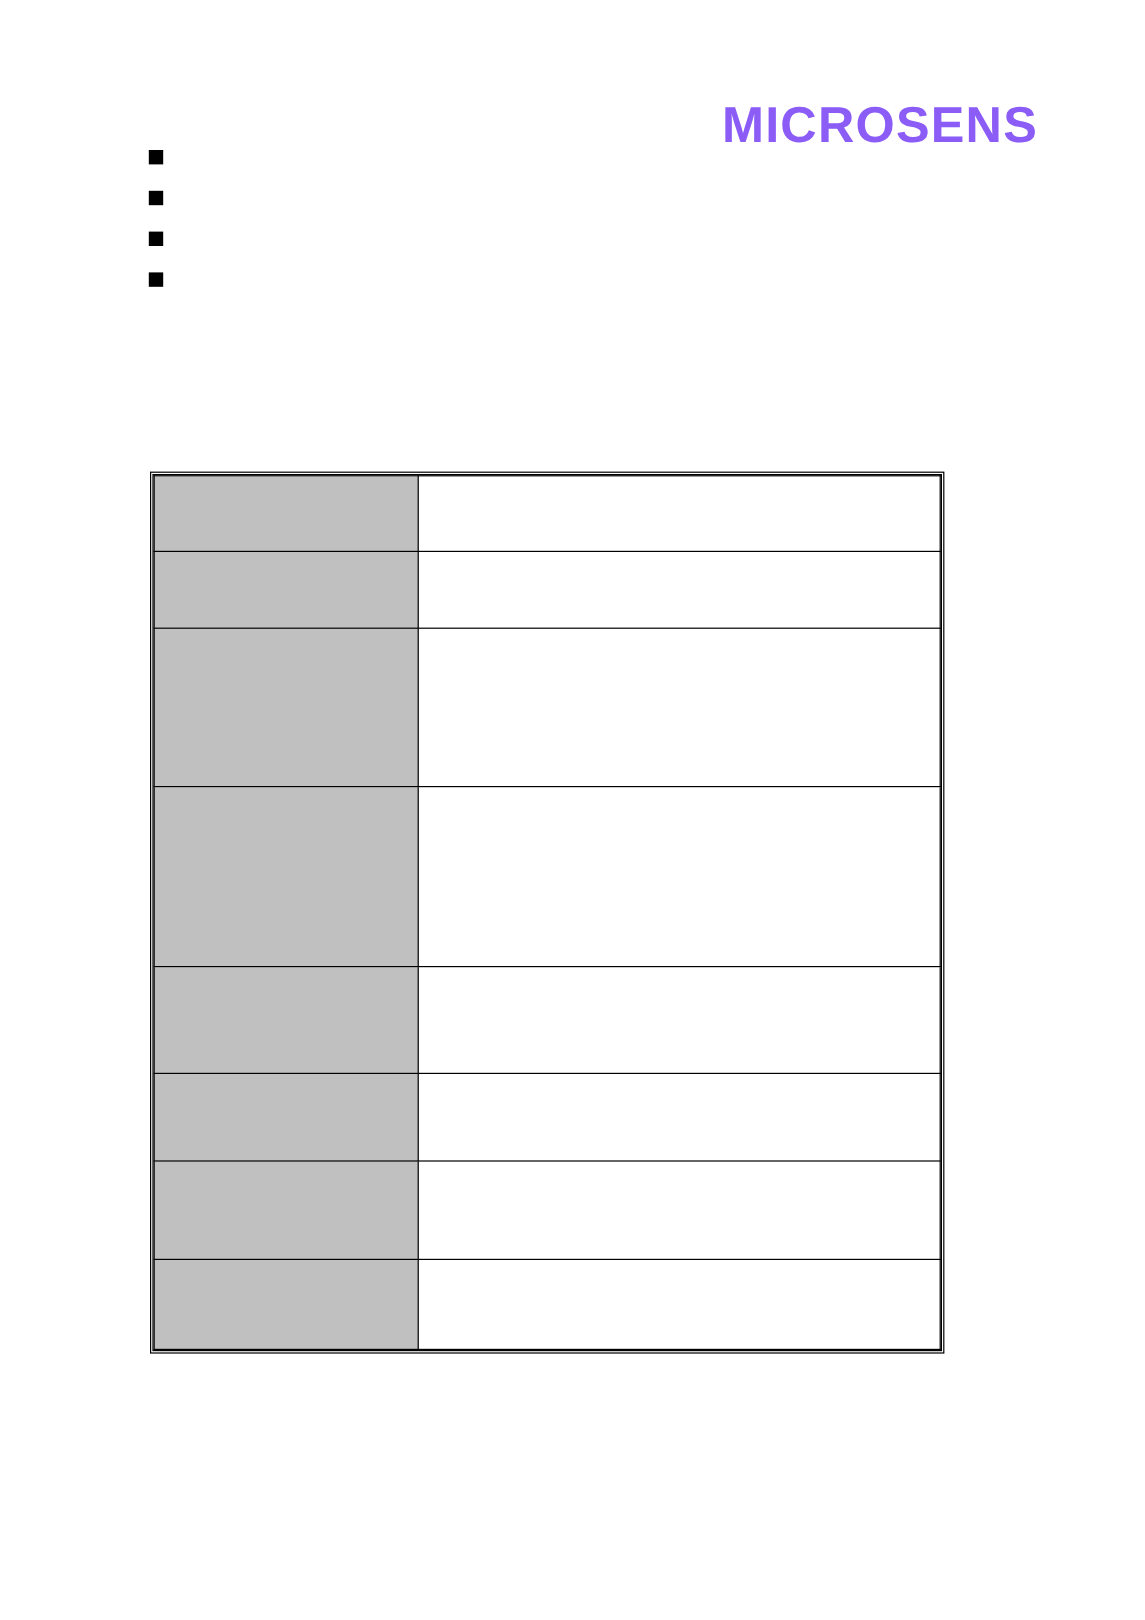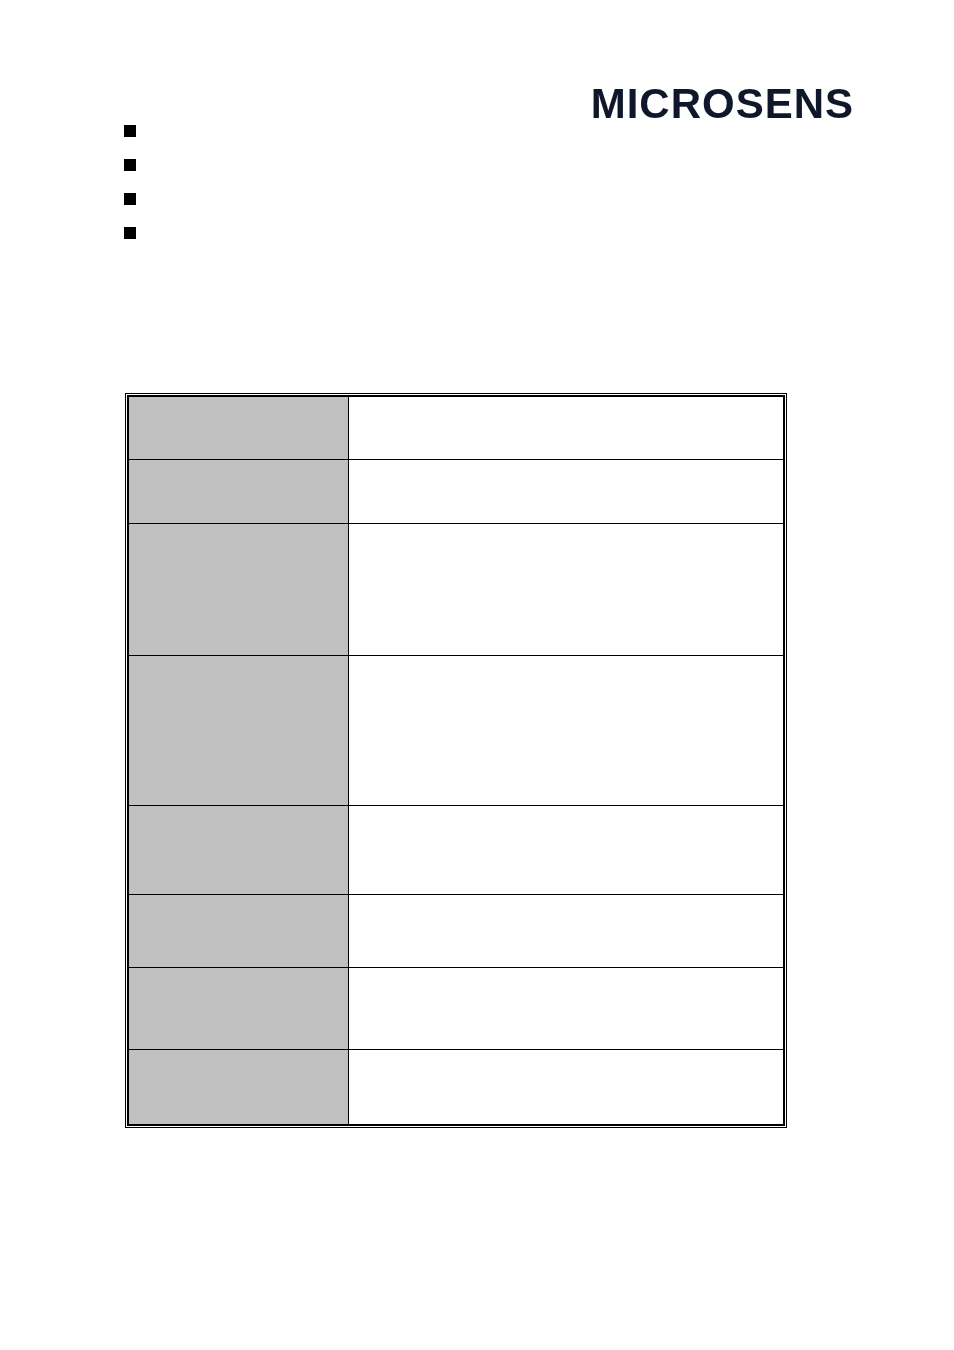--- a/index.html
+++ b/index.html
@@ -10,25 +10,25 @@
     body {
       width: 954px;
       height: 1350px;
       background: #ffffff;
       font-family: Arial, Helvetica, sans-serif;
       position: relative;
     }
     .logo {
       position: absolute;
       top: 80px;
-      right: 100px;
+      right: 89px;
       font-size: 42px;
       font-weight: 900;
       letter-spacing: 1px;
-      color: #0f172a;
+      color: #8b5cf6;
     }
     .bullets {
       position: absolute;
       top: 125px;
       left: 124px;
     }
     .bullet {
       width: 12px;
       height: 12px;
       background: #000;

